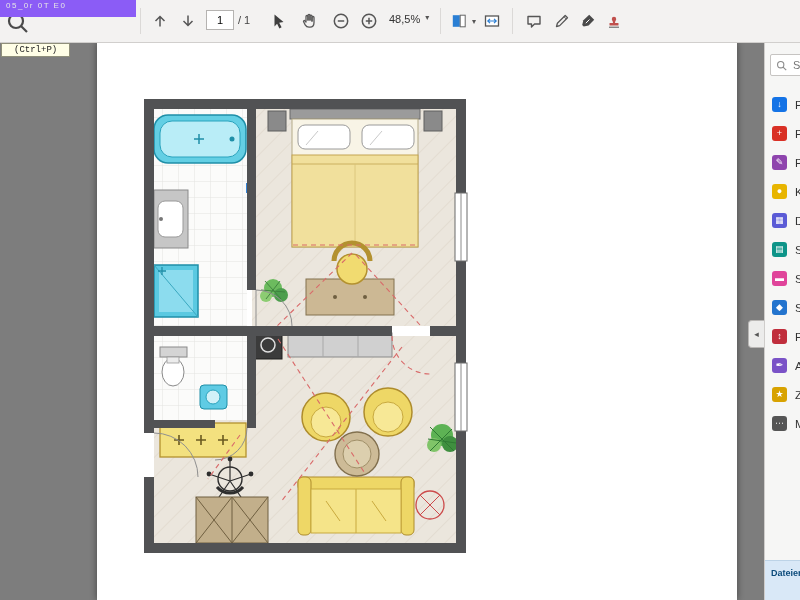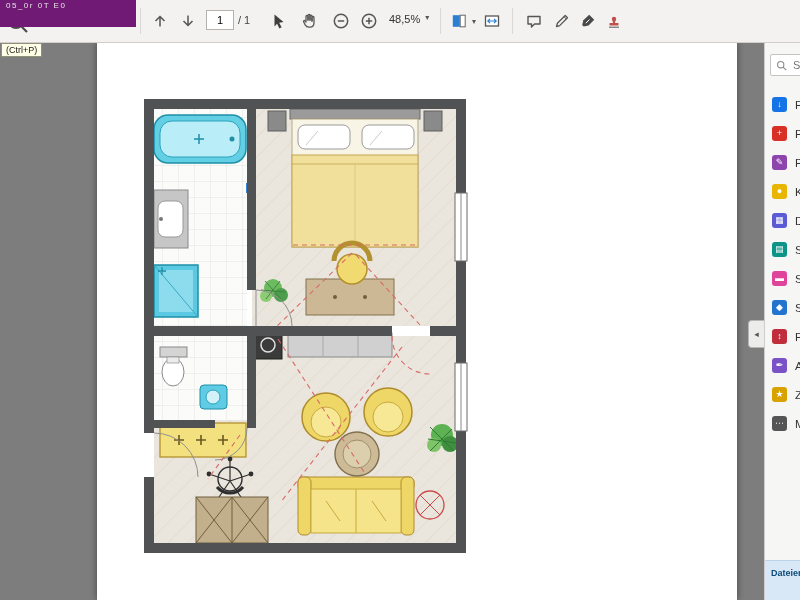--- a/index.html
+++ b/index.html
@@ -12,25 +12,25 @@
     justify-content:center;border-radius:3px;}
   .sep{position:absolute;top:8px;width:1px;height:26px;background:#dbd9d7;}
   .pgtotal{position:absolute;top:14px;font-size:11px;color:#444;}
   .pg{position:absolute;top:10px;width:26px;height:18px;border:1px solid #b5b3b1;
     text-align:center;font-size:11px;background:#fff;padding:0;}
   .zoombox{position:absolute;top:13px;left:389px;font-size:11px;color:#333;display:flex;
     gap:5px;cursor:default;}
   .caret{font-size:8px;color:#555;}
   .caret2{position:absolute;font-size:8px;color:#555;top:17px;}
 
-  .title-frag{position:absolute;top:0;left:0;width:130px;height:27px;background:#701a75;
+  .title-frag{position:absolute;top:0;left:0;width:130px;height:17px;background:#8b5cf6;
     color:#e6e6e6;font-size:8px;line-height:11px;padding-left:6px;overflow:hidden;
     letter-spacing:1.5px;z-index:10;white-space:nowrap;}
   .tooltip{position:absolute;top:43px;left:1px;background:#fffee6;border:1px solid #8f8f7a;
-    font-size:9px;color:#222;padding:1px 4px;z-index:10;white-space:nowrap;}
+    font-size:9px;color:#222;padding:1px 12px;z-index:10;white-space:nowrap;font-family:Liberation Mono, monospace;}
 
   
   .doc-area{position:absolute;top:42px;left:0;width:764px;height:558px;background:#7d7d7d;}
   .page{position:absolute;left:97px;top:0;width:640px;height:558px;background:#fff;
     box-shadow:0 0 7px rgba(0,0,0,.45);}
   svg.plan{position:absolute;left:33px;top:43px;}
 
   .collapse-btn{position:absolute;left:748px;top:320px;width:15px;height:26px;background:#ececeb;
     border:1px solid #b9b7b5;border-right:none;border-radius:4px 0 0 4px;font-size:9px;color:#555;
     display:flex;align-items:center;justify-content:center;z-index:6;cursor:default;}

